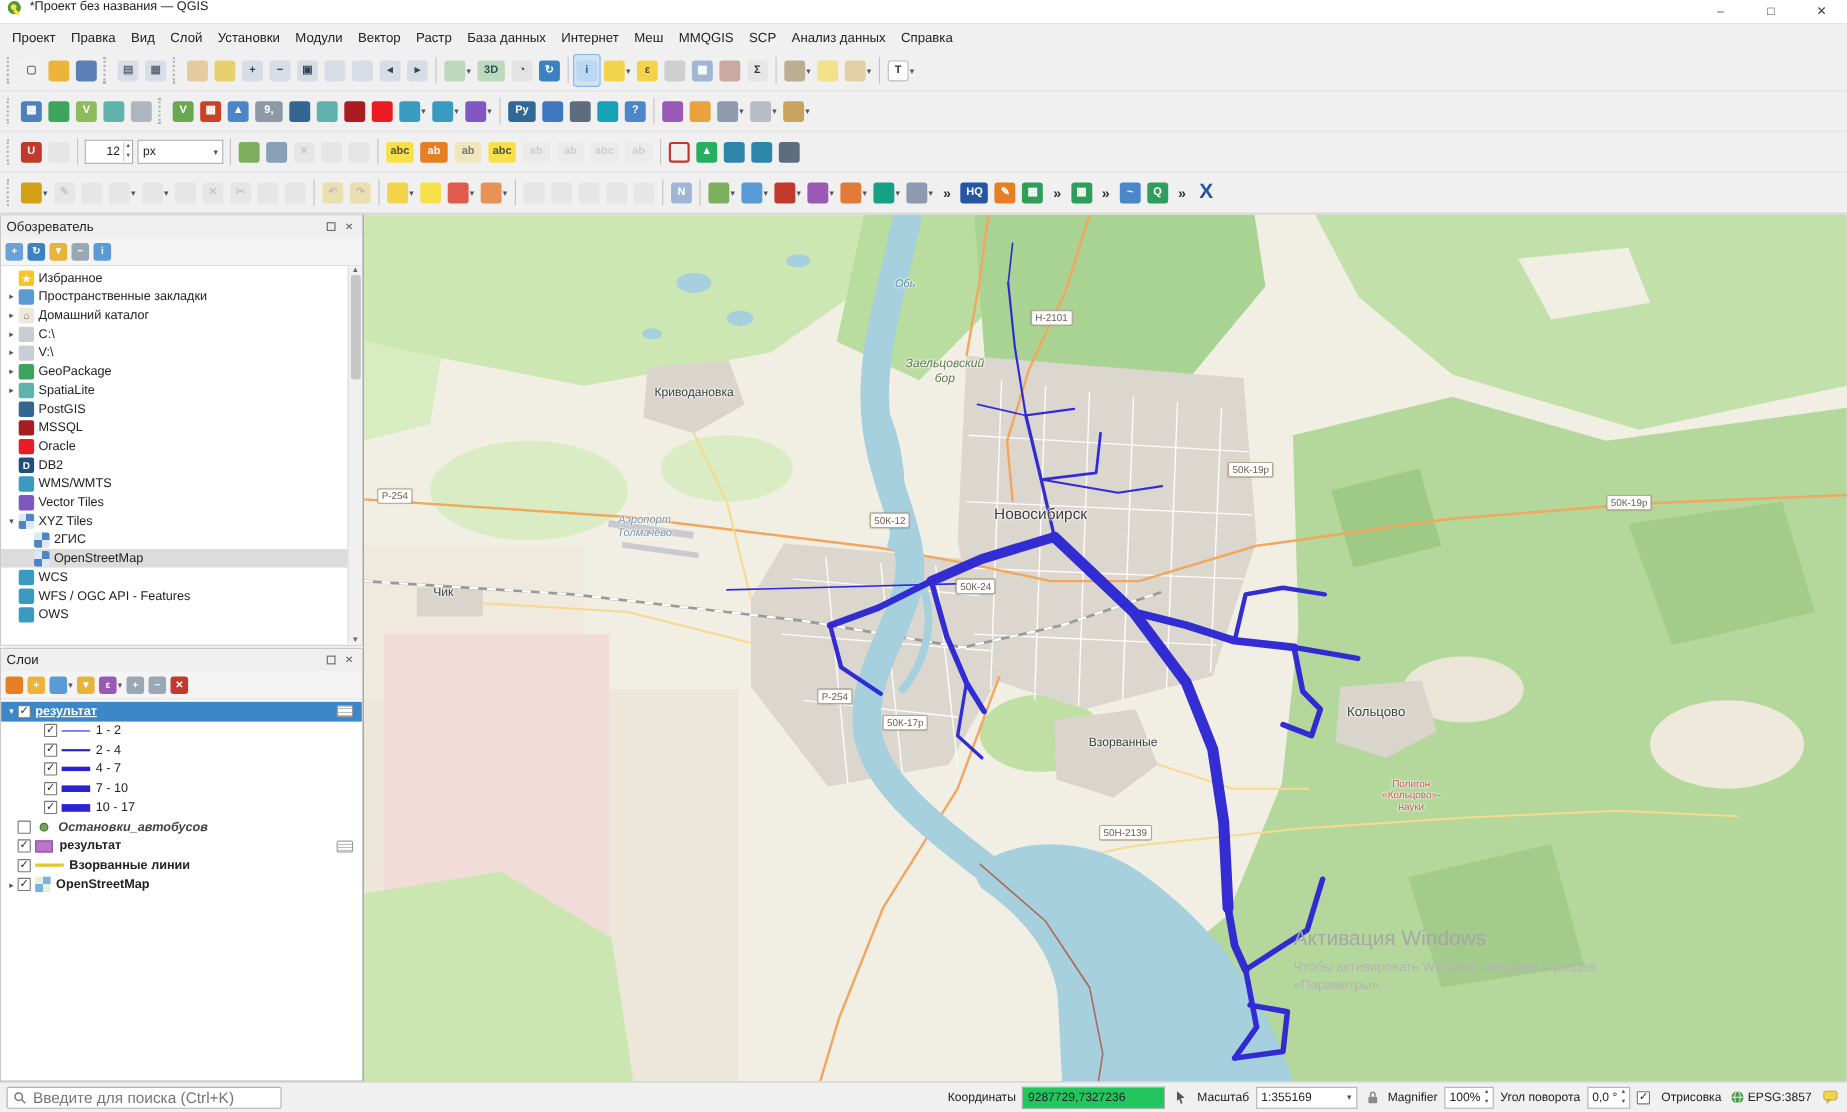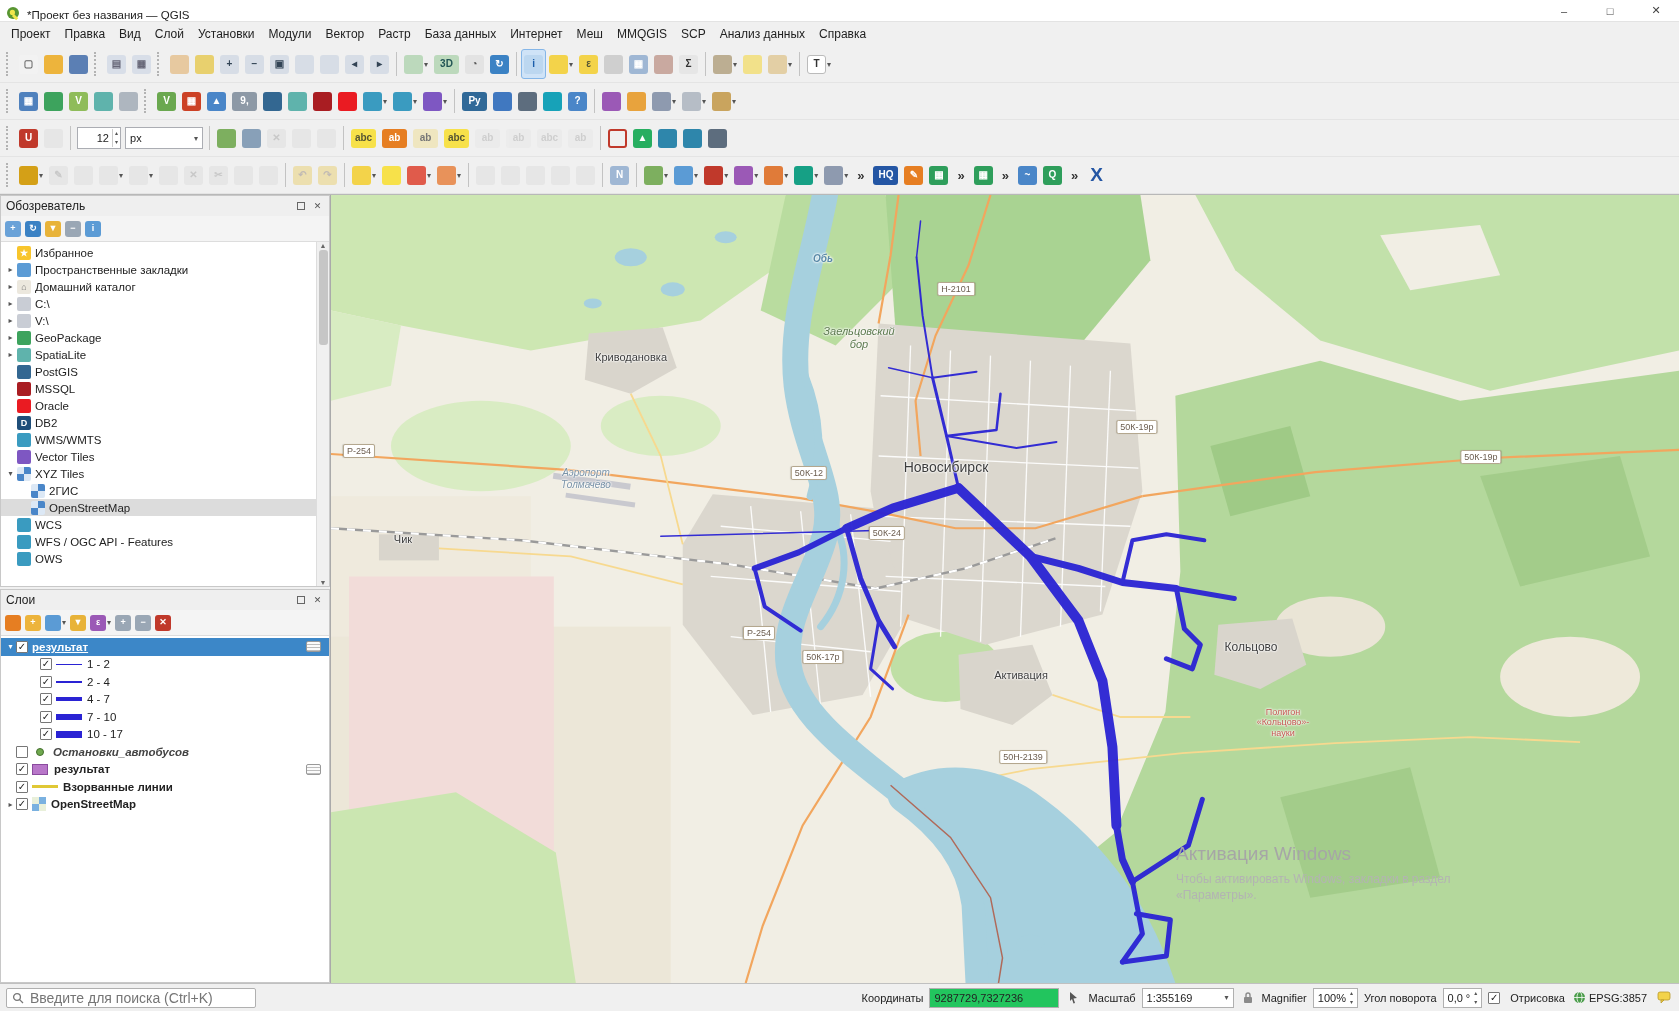--- a/index.html
+++ b/index.html
@@ -1,19 +1,19 @@
 <!DOCTYPE html>
 <html><head>
 <meta charset="utf-8">
 <style>
   html,body{margin:0;width:1679px;height:1011px;overflow:hidden;font-family:"Liberation Sans",sans-serif;font-size:12px;background:#f0f0f0;color:#222;}
   *{box-sizing:border-box;}
   #app{display:flex;flex-direction:column;height:100%;}
   
-  .titlebar{height:22px;background:#fff;display:flex;align-items:flex-end;padding-left:6px;gap:6px;border-bottom:1px solid #e3e3e3;flex:none;}
+  .titlebar{height:22px;background:#fff;display:flex;align-items:flex-start;padding-left:6px;gap:6px;border-bottom:1px solid #e3e3e3;flex:none;}
   .titlebar .title{font-size:11.5px;color:#222;}
   .win-controls{margin-left:auto;display:flex;height:100%;}
   .win-btn{width:46px;height:100%;display:flex;align-items:center;justify-content:center;font-size:11px;color:#444;border:none;background:transparent;padding:0;}
   
   .menubar{height:24px;background:#f0f0f0;display:flex;align-items:center;padding-left:4px;flex:none;}
   .menu-item{padding:3px 7px;color:#222;}
   
   #toolbars{background:#f0f0f0;border-bottom:1px solid #b8b8b8;flex:none;}
   .tbrow{display:flex;align-items:center;height:37px;padding:0 3px;border-bottom:1px solid #e4e4e4;}
   .tbtn{display:flex;align-items:center;height:30px;padding:0 2px;background:transparent;border:1px solid transparent;border-radius:3px;}
@@ -887,27 +887,27 @@
           <path d="M586,62 L590,26" stroke-width="1.5"></path>
           <path d="M616,240 L686,252 L726,246" stroke-width="2"></path>
           <path d="M330,340 L554,334" stroke-width="1.5"></path>
           <path d="M602,182 L558,172" stroke-width="1.5"></path>
         </g>
       </svg>
       <div id="map-overlay">
           <div class="mlabel halo" style="left: 615px; top: 264px; font-size: 14px; color: rgb(60, 60, 60);">Новосибирск</div>
           <div class="mlabel halo" style="left: 300px; top: 156px; font-size: 11px; color: rgb(60, 60, 60);">Криводановка</div>
           <div class="mlabel halo" style="left: 72px; top: 338px; font-size: 11px; color: rgb(60, 60, 60);">Чик</div>
-          <div class="mlabel halo" style="left: 690px; top: 474px; font-size: 11px; color: rgb(60, 60, 60);">Активация</div>
+          <div class="mlabel halo" style="left: 690px; top: 474px; font-size: 11px; color: rgb(60, 60, 60);">Взорванные</div>
           <div class="mlabel halo" style="left: 920px; top: 446px; font-size: 12px; color: #404040;">Кольцово</div>
           <div class="mlabel halo" style="left: 528px; top: 130px; font-size: 11px; color: rgb(93, 122, 79); font-style: italic;">Заельцовский
 бор</div>
           <div class="mlabel halo" style="left: 255px; top: 272px; font-size: 10px; color: rgb(122, 147, 168); font-style: italic;">Аэропорт
 Толмачёво</div>
-          <div class="mlabel halo" style="left: 492px; top: 58px; font-size: 10px; color: rgb(90, 138, 168); font-style: italic; font-weight: bold;">Обь</div>
+          <div class="mlabel halo" style="left: 492px; top: 58px; font-size: 10px; color: rgb(90, 138, 168); font-style: italic;">Обь</div>
           <div class="mlabel halo" style="left: 952px; top: 512px; font-size: 9px; color: rgb(194, 86, 79);">Полигон
 «Кольцово»-
 науки</div>
           <div class="mlabel left" style="left: 845px; top: 648px; font-size: 19px; color: rgb(166, 166, 166);">Активация Windows</div>
           <div class="mlabel left" style="left: 845px; top: 678px; font-size: 12px; color: rgb(179, 179, 179);">Чтобы активировать Windows, закладки в раздел</div>
           <div class="mlabel left" style="left: 845px; top: 694px; font-size: 12px; color: rgb(179, 179, 179);">«Параметры».</div>
           <div class="mbadge" style="left: 625px; top: 94px;">Н-2101</div>
           <div class="mbadge" style="left: 806px; top: 232px;">50К-19р</div>
           <div class="mbadge" style="left: 1150px; top: 262px;">50К-19р</div>
           <div class="mbadge" style="left: 478px; top: 278px;">50К-12</div>

